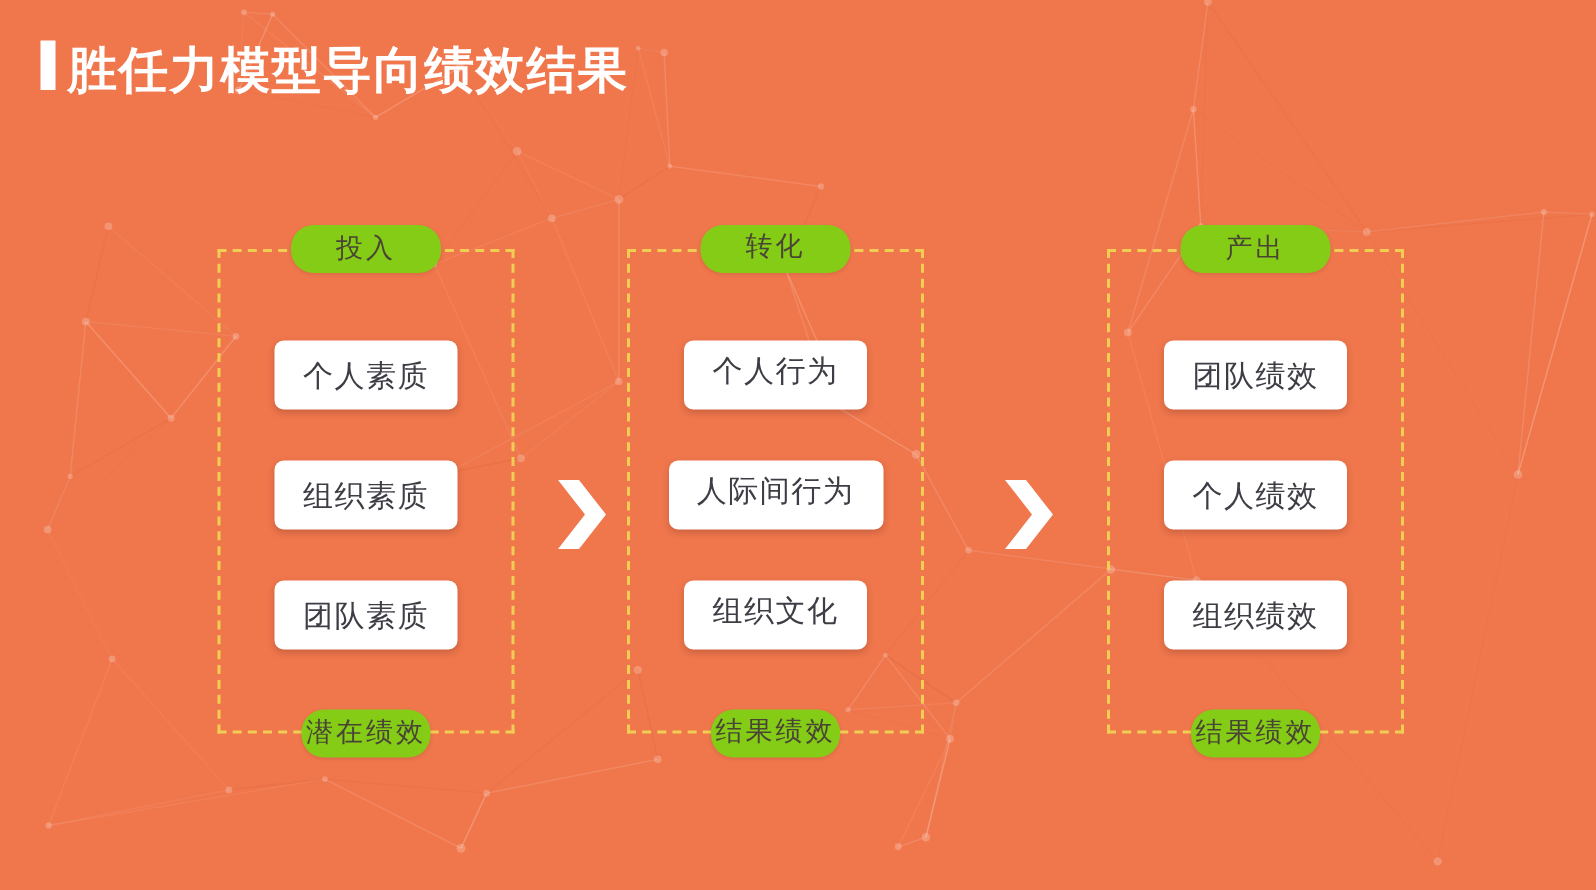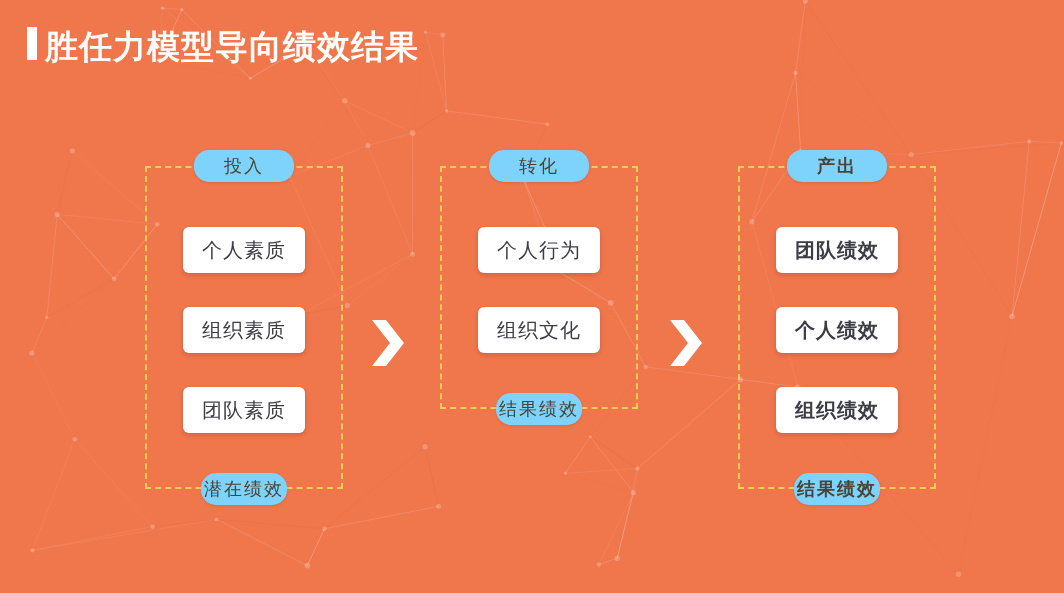--- a/index.html
+++ b/index.html
@@ -21,26 +21,26 @@
     position:absolute; left:45px; top:25px;
     font-size:33px; font-weight:bold; color:#ffffff;
     letter-spacing:1px; white-space:nowrap;
   }
 
   .column {
     position:absolute; top:150px; width:202px;
     display:flex; flex-direction:column; align-items:center;
   }
   .col-1 { left:143px; }
-  .col-2 { left:438px; }
-  .col-3 { left:736px;font-weight:bold; }
+  .col-2 { left:416px;font-family:Liberation Mono, monospace; }
+  .col-3 { left:736px; }
 
   .tab {
     position:relative; z-index:2;
-    background:#7dd3fc; color:#4a4436;
+    background:#84cc16; color:#4a4436;
     height:32px; line-height:32px; text-align:center;
     font-size:18px; letter-spacing:2px;
     box-shadow:0 1px 3px rgba(0,0,0,0.10);
     border-radius:15px;
   }
   .top-tab { width:100px; }
   .bottom-tab { width:86px; margin-top:-16px; }
 
   .dashed-box {
     margin-top:-16px;
@@ -276,20 +276,21 @@
   <div class="arrow arrow-1">
     <svg viewBox="0 0 32 46">
         <polygon points="0,0 14,0 32,23 14,46 0,46 18,23" fill="#ffffff"></polygon>
       </svg>
   </div>
 
   <div class="column col-2">
     <div class="tab top-tab">转化</div>
     <div class="dashed-box">
       <div class="item-box">个人行为</div>
+      <div class="item-box">人际间行为</div>
       <div class="item-box">组织文化</div>
     </div>
     <div class="tab bottom-tab">结果绩效</div>
   </div>
 
   <div class="arrow arrow-2">
     <svg viewBox="0 0 32 46">
         <polygon points="0,0 14,0 32,23 14,46 0,46 18,23" fill="#ffffff"></polygon>
       </svg>
   </div>

